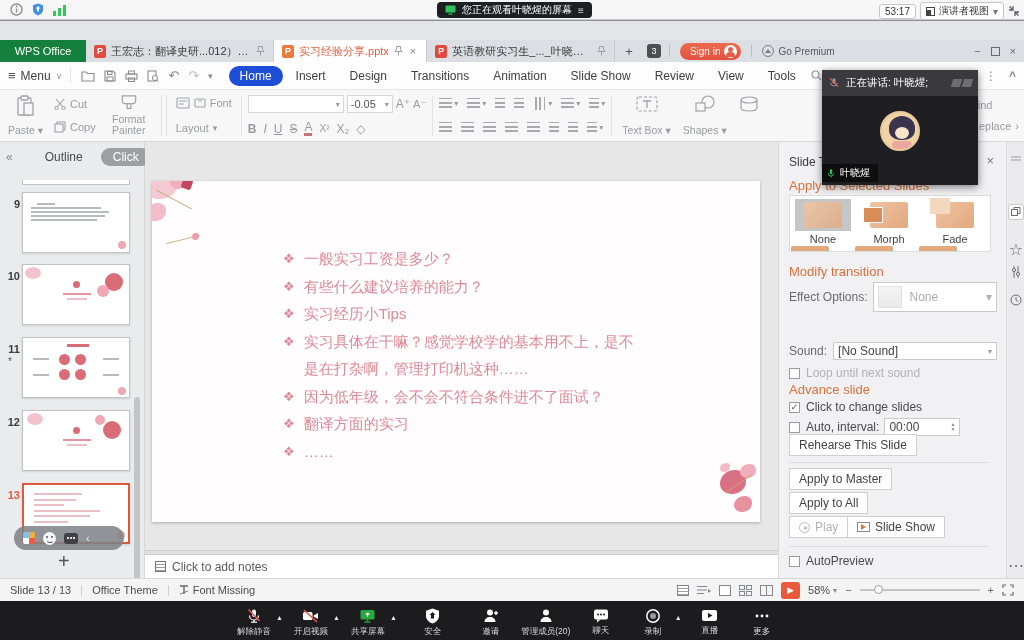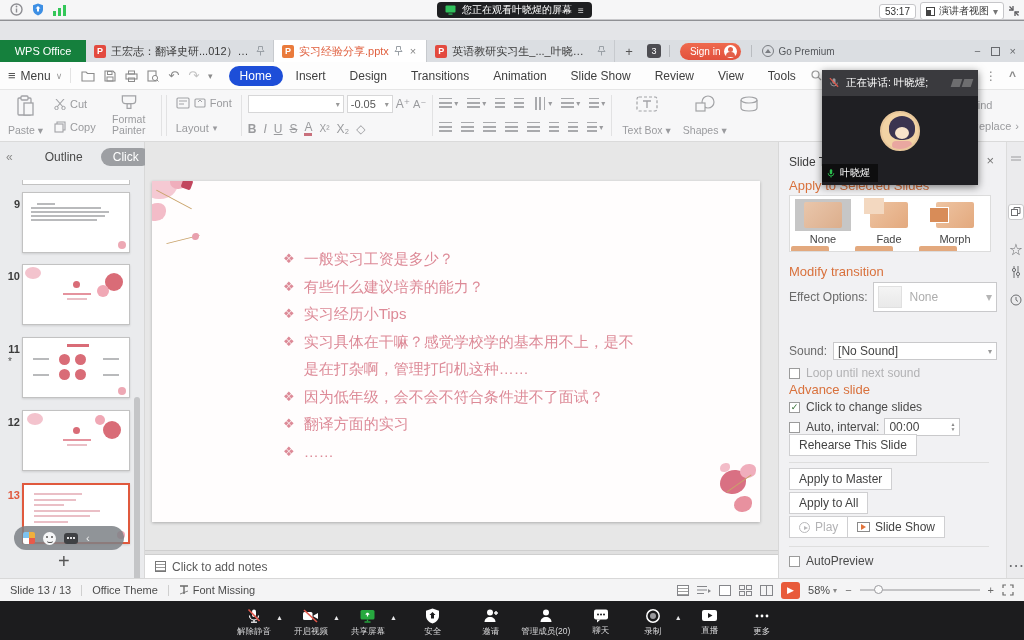--- a/index.html
+++ b/index.html
@@ -605,29 +605,29 @@
 
     <div class="gallery">
       <div class="gcell">
         <div class="gthumbwrap sel">
             <div class="gthumb" style="background:linear-gradient(135deg,#e9c6ab,#dcae8c);"></div>
           </div>
         <span class="glabel">None</span>
       </div>
       <div class="gcell">
         <div class="gthumbwrap">
+            <div class="gthumb morph"></div>
+          </div>
+        <span class="glabel">Morph</span>
+      </div>
+      <div class="gcell">
+        <div class="gthumbwrap">
             <div class="gthumb fade"></div>
           </div>
         <span class="glabel">Fade</span>
-      </div>
-      <div class="gcell">
-        <div class="gthumbwrap">
-            <div class="gthumb morph"></div>
-          </div>
-        <span class="glabel">Morph</span>
       </div>
     </div>
     <div class="grow2">
         <div></div>
         <div></div>
         <div></div>
       </div>
 
     <span class="ohead" style="top:122px;">Modify transition</span>
     <div class="frow" style="top:140px;width:208px;">

